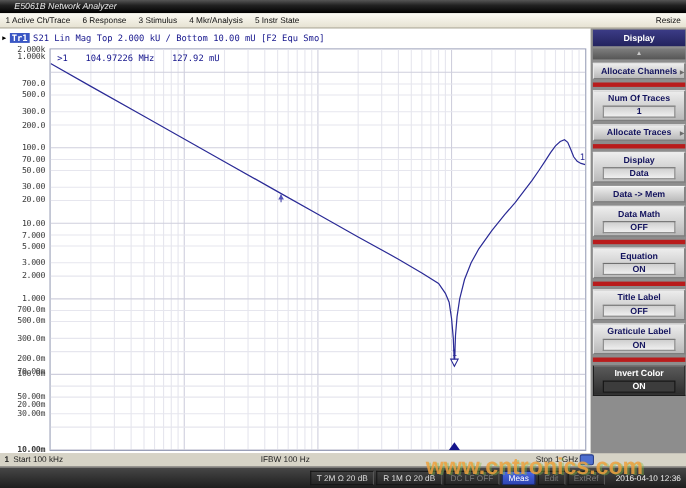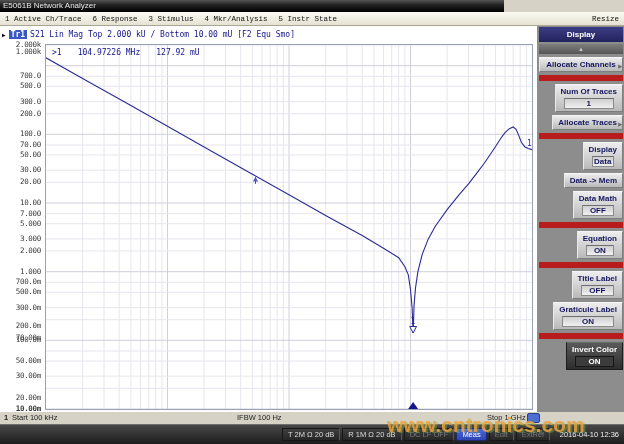--- a/index.html
+++ b/index.html
@@ -1,27 +1,27 @@
 <!DOCTYPE html>
 <html><head>
 <meta charset="utf-8">
 <style>
   html,body{margin:0;padding:0;}
   body{width:624px;height:444px;position:relative;overflow:hidden;
        font-family:"Liberation Sans",sans-serif;background:#d6d3c6;}
 
   
-  #titlebar{position:absolute;left:0;top:0;width:504px;height:12px;
+  #titlebar{position:absolute;left:0;top:0;width:624px;height:12px;
     background:linear-gradient(#555 0%,#222 40%,#000 100%);
-    color:#e8e8e8;font-size:8px;line-height:12px;padding-left:3px;box-sizing:border-box;}
+    color:#e8e8e8;font-size:8px;line-height:12px;padding-left:13px;box-sizing:border-box;font-style:italic;}
   #menubar{position:absolute;left:0;top:12px;width:624px;height:14px;
     background:linear-gradient(#fbfaf4,#e6e2d2);border-bottom:1px solid #a9a696;
     display:flex;align-items:center;gap:11px;padding:0 5px;box-sizing:border-box;
     font-size:7.5px;color:#111;}
-  .menu-item{white-space:nowrap;font-family:Liberation Mono, monospace;}
+  .menu-item{white-space:nowrap;}
   #menu-resize{margin-left:auto;}
 
   
   #plotregion{position:absolute;left:0;top:26px;width:537px;height:386px;background:#fff;}
   #traceinfo{position:absolute;left:2px;top:2px;height:12px;display:flex;align-items:center;gap:3px;
     font-family:"DejaVu Sans Mono",monospace;font-size:8px;color:#14148c;white-space:nowrap;justify-content:space-between;}
   .tr-arrow{color:#000;font-size:6px;}
   .tr-id{background:#3a57c4;color:#fff;padding:0 2px;font-weight:bold;}
   #ylabels{position:absolute;left:0;top:18px;width:43px;height:366px;}
   .ylab{position:absolute;right:2px;font-family:"DejaVu Sans Mono",monospace;
@@ -33,21 +33,21 @@
 
   
   #sidebar{position:absolute;left:537px;top:26px;width:87px;height:396px;
     background:#8d8d8d;display:flex;flex-direction:column;padding:1px 1px 0 2px;box-sizing:border-box;}
   #sb-header{height:15px;background:linear-gradient(#3c3c86,#23235e);color:#fff;
     font-size:8px;font-weight:bold;text-align:center;line-height:15px;margin-bottom:2px;}
   .sb-scroll{height:10px;background:linear-gradient(#7e7e7e,#565656);color:#c9c9c9;
     font-size:6px;text-align:center;line-height:10px;}
   #sb-scroll-down{margin-top:auto;}
   .sgroup{display:flex;flex-direction:column;gap:3px;padding:3px 0;}
-  .sgroup.sep{border-top:6px solid #b91c1c;align-items:flex-end;}
+  .sgroup.sep{border-top:4px solid #b91c1c;}
   .sbtn{position:relative;background:linear-gradient(#ededed,#b9b9b9);
     border:1px solid #7d7d7d;border-top-color:#f6f6f6;border-left-color:#e9e9e9;
     color:#14145e;font-size:8px;font-weight:bold;text-align:center;
     display:flex;flex-direction:column;justify-content:center;line-height:9px;
     padding:2px 1px;box-sizing:border-box;}
   .sbtn .lbl{padding:0 4px;}
   .sbtn .val{margin:2px 7px 0;background:linear-gradient(#cfcfcf,#f0f0f0);
     border:1px solid #8a8a8a;border-top-color:#6f6f6f;min-height:9px;line-height:9px;}
   .sbtn.hl{background:linear-gradient(#5a5a5a,#2d2d2d);color:#fff;border-color:#1c1c1c;border-top-color:#6b6b6b;}
   .sbtn.hl .val{background:#3c3c3c;color:#fff;border-color:#161616;}
@@ -120,21 +120,21 @@
       <div class="ylab" style="top: 201.998px;">2.000</div>
       <div class="ylab" style="top: 222.668px;">1.000</div>
       <div class="ylab" style="top: 233.305px;">700.0m</div>
       <div class="ylab" style="top: 243.339px;">500.0m</div>
       <div class="ylab" style="top: 258.572px;">300.0m</div>
       <div class="ylab" style="top: 277px;">200.0m</div>
       <div class="ylab" style="top: 291.334px;">100.0m</div>
       <div class="ylab" style="top: 289px; text-align: center;">70.00m</div>
       <div class="ylab" style="top: 312.005px;">50.00m</div>
       <div class="ylab" style="top: 327.238px;">30.00m</div>
-      <div class="ylab" style="top: 349px;">20.00m</div>
+      <div class="ylab" style="top: 319px;">20.00m</div>
       <div class="ylab" style="top: 360px; font-weight: bold;">10.00m</div>
     </div>
   <div id="plotbox">
     <svg id="plot-svg" width="486" height="364">
         <line x1="36.6" y1="0" x2="36.6" y2="364" stroke="#e6e6ee" stroke-width="1"></line>
         <line x1="58.0" y1="0" x2="58.0" y2="364" stroke="#e6e6ee" stroke-width="1"></line>
         <line x1="73.2" y1="0" x2="73.2" y2="364" stroke="#e6e6ee" stroke-width="1"></line>
         <line x1="84.9" y1="0" x2="84.9" y2="364" stroke="#e6e6ee" stroke-width="1"></line>
         <line x1="94.5" y1="0" x2="94.5" y2="364" stroke="#e6e6ee" stroke-width="1"></line>
         <line x1="102.7" y1="0" x2="102.7" y2="364" stroke="#e6e6ee" stroke-width="1"></line>

